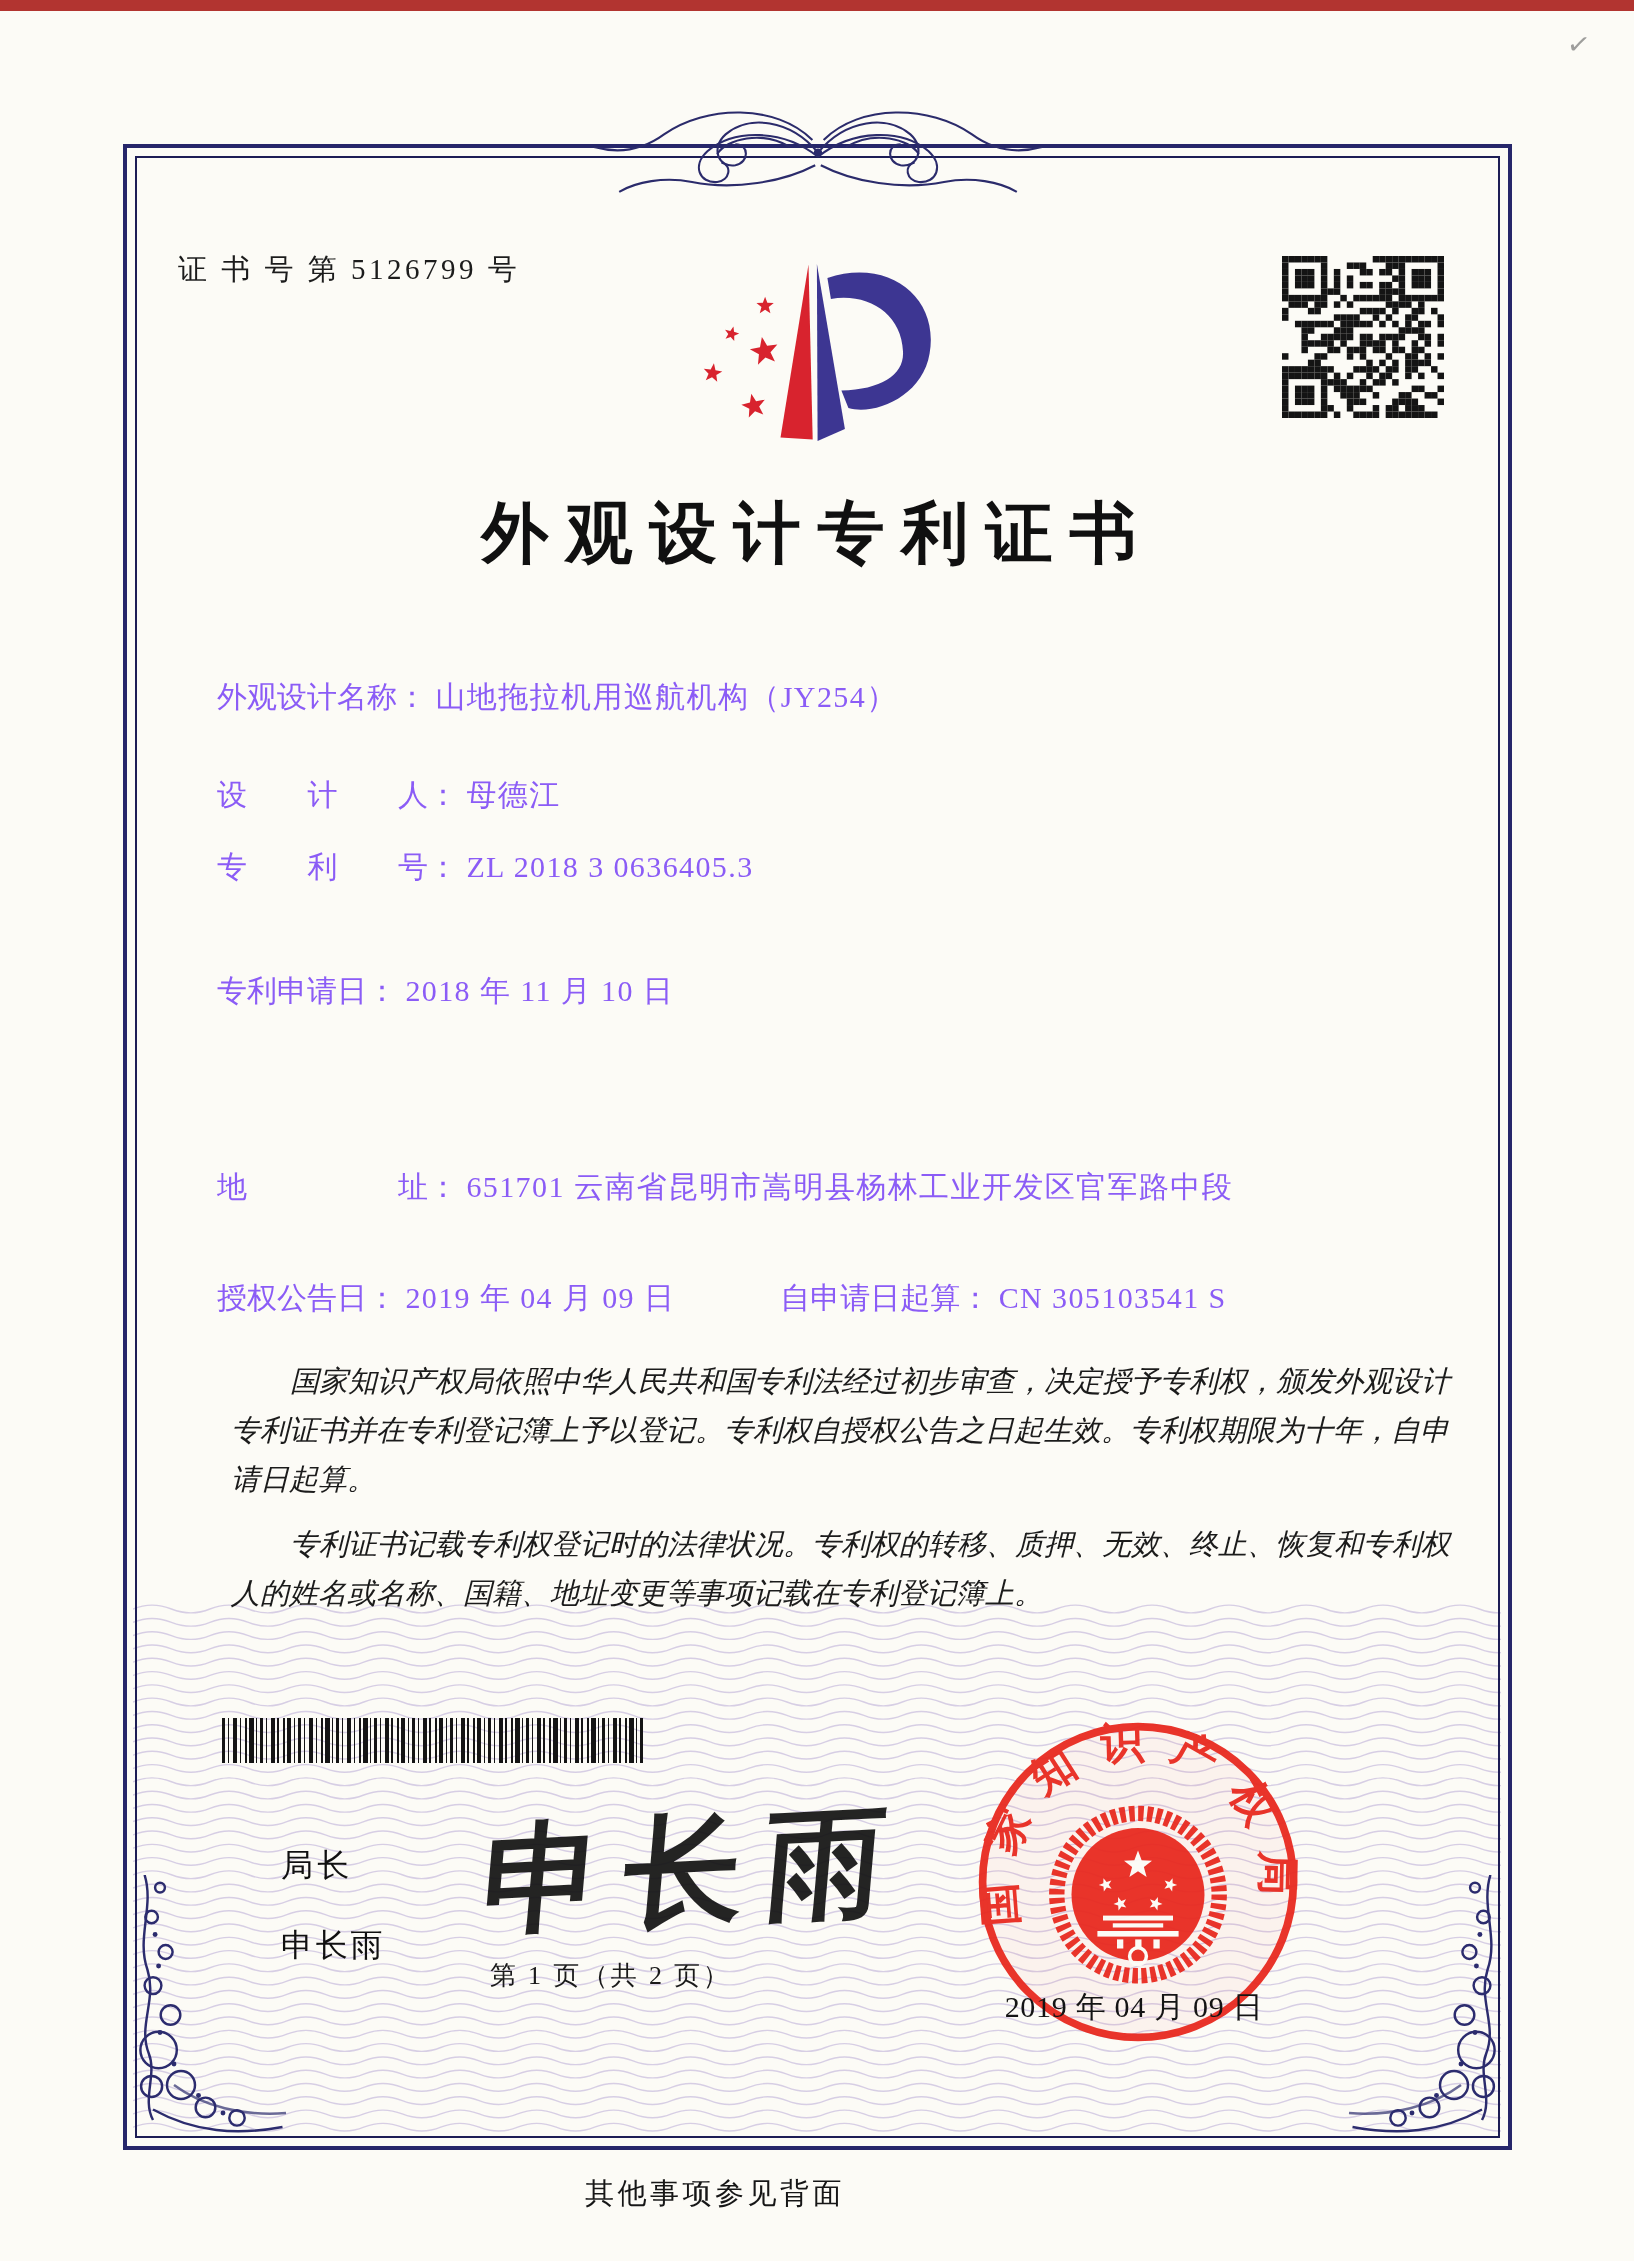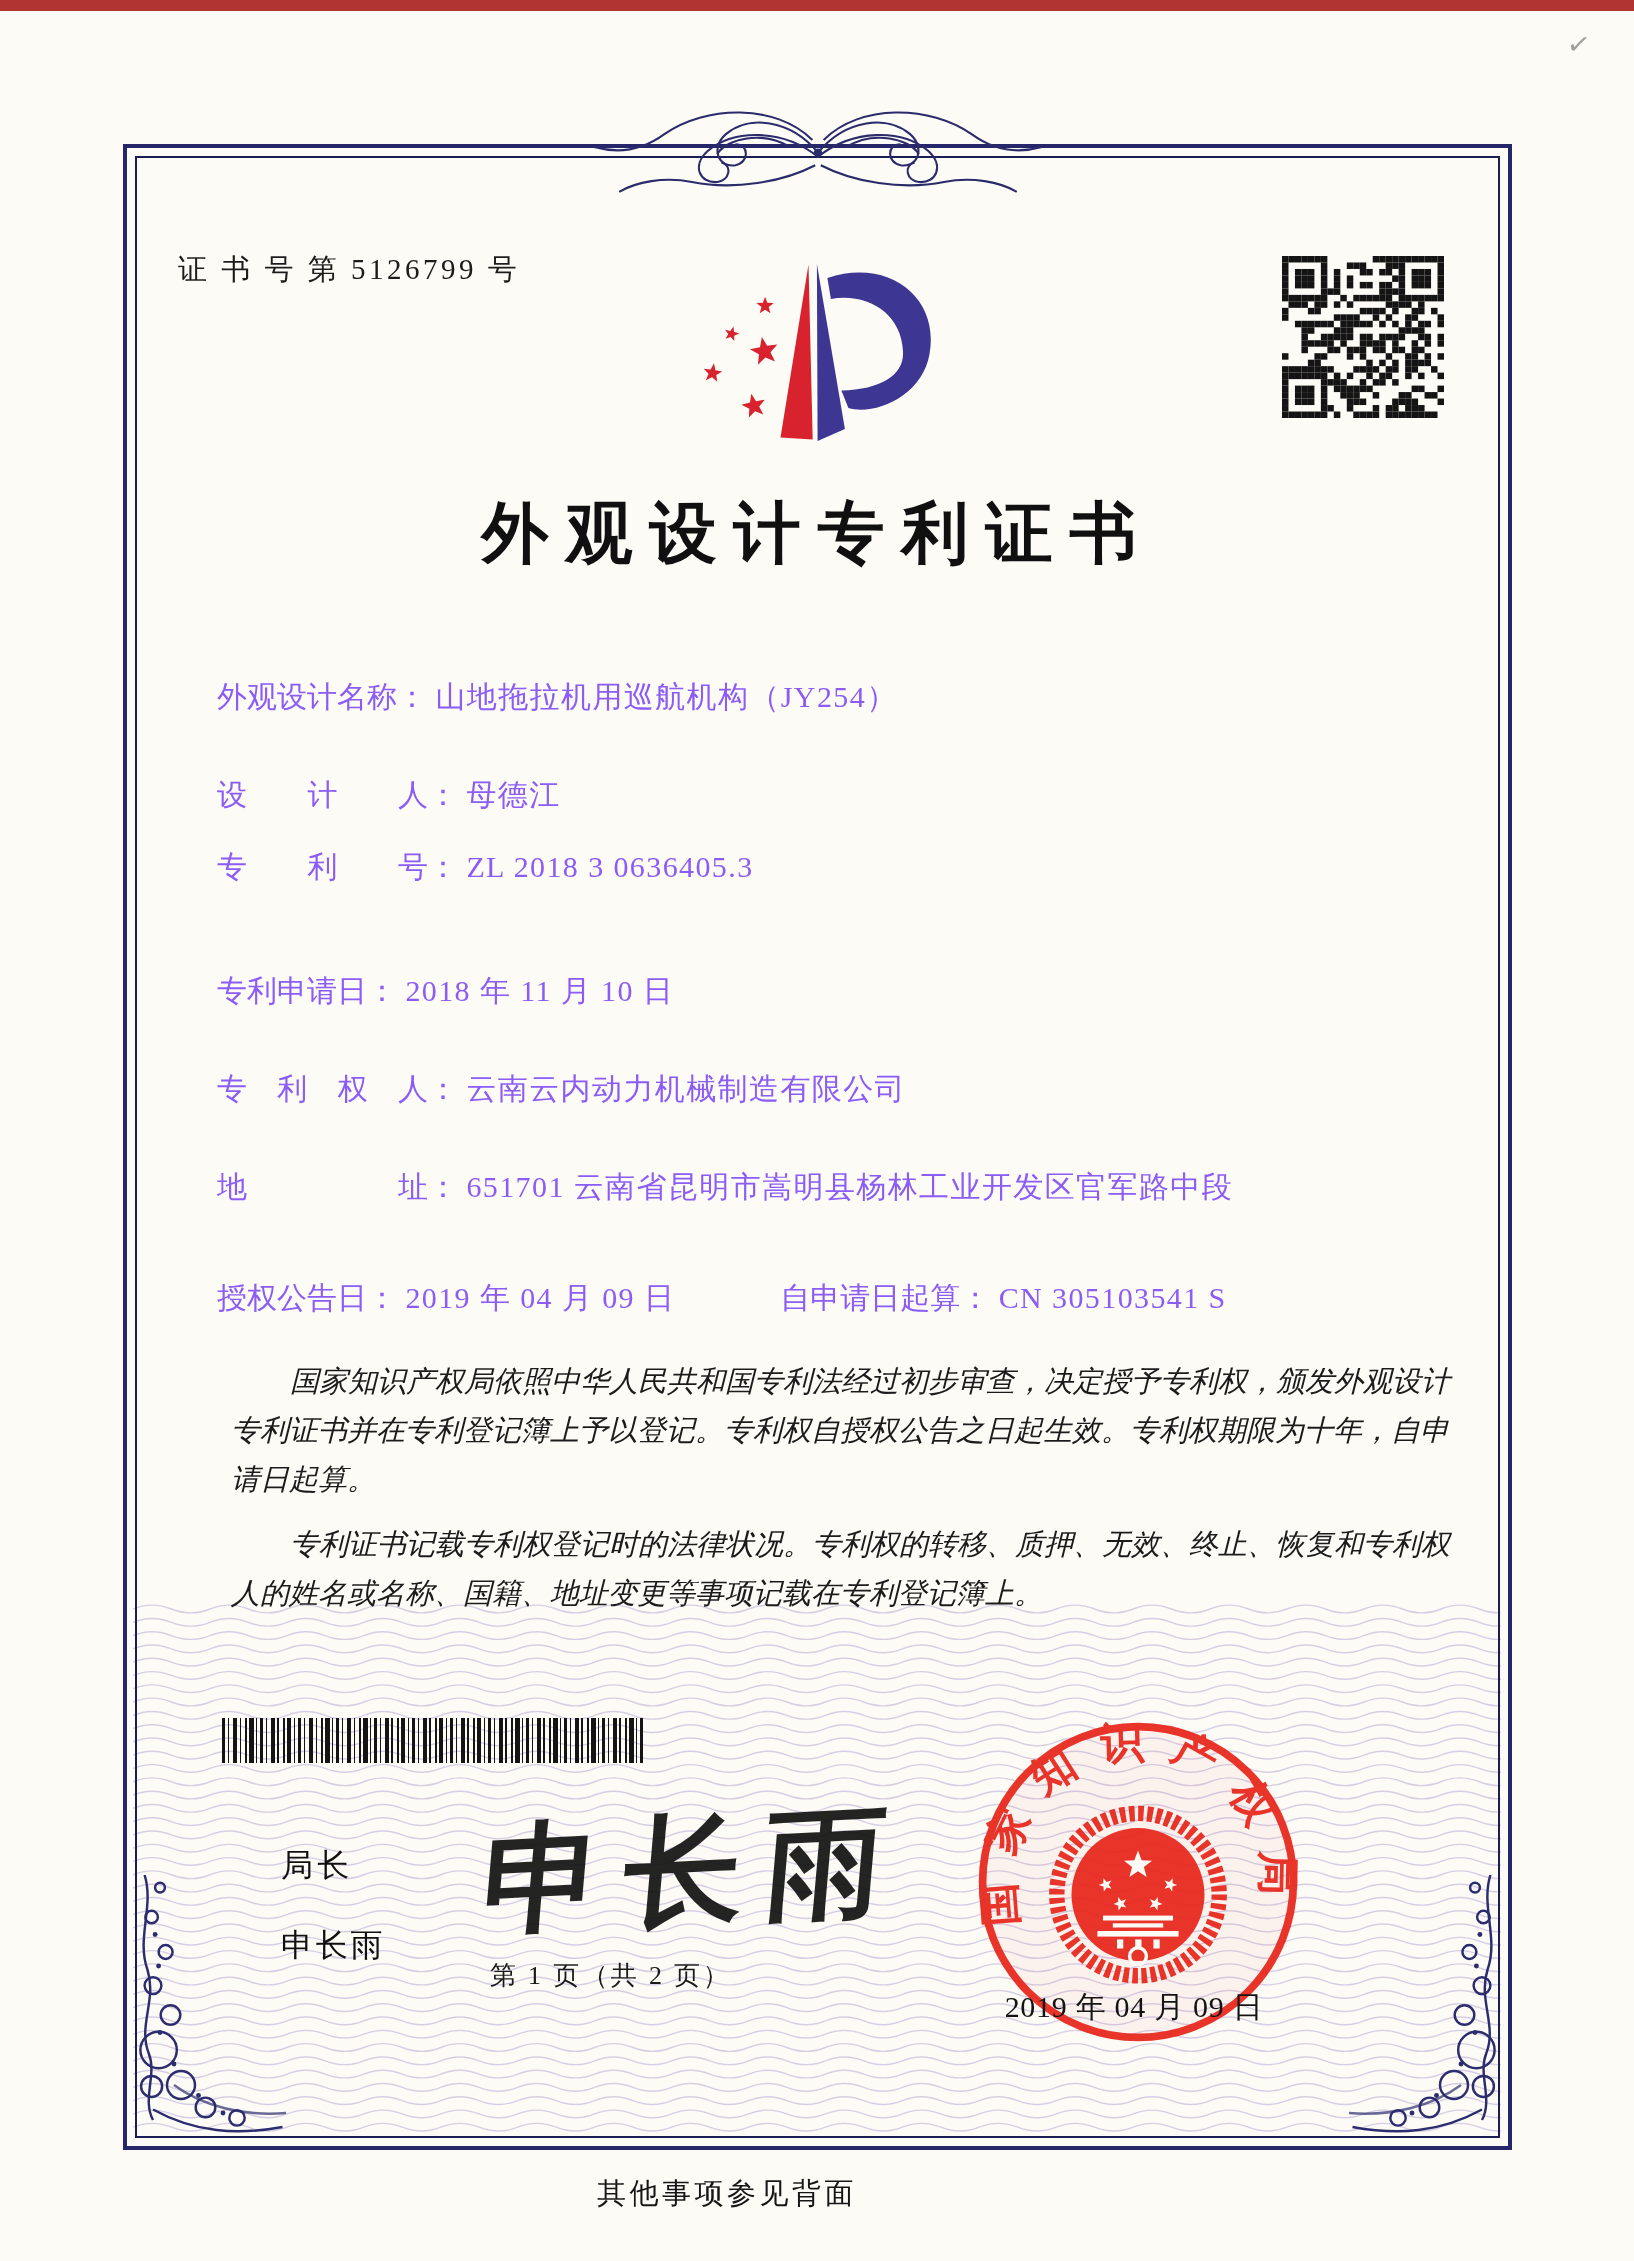--- a/index.html
+++ b/index.html
@@ -51,21 +51,21 @@
   .signature{position:absolute;left:483px;top:1791px;font-size:120px;font-weight:700;color:#121212;
              letter-spacing:21px;transform:rotate(-3deg) skewX(-8deg);opacity:.92;z-index:2;
              font-family:"DejaVu Serif", serif;}
 
   .seal-svg{position:absolute;left:970px;top:1714px;width:336px;height:336px;z-index:3;opacity:.94;}
   .seal-date{position:absolute;left:966px;top:1987px;width:336px;text-align:center;
              font-size:30px;color:#141414;letter-spacing:0.7px;z-index:4;}
 
   .page-no{position:absolute;left:490px;top:1958px;width:490px;text-align:left;
            font-size:26px;color:#1a1a1a;letter-spacing:2.8px;z-index:2;}
-  .back-note{position:absolute;left:482px;top:2174px;width:490px;text-align:center;
+  .back-note{position:absolute;left:470px;top:2174px;width:490px;text-align:center;
              font-size:29px;color:#161616;letter-spacing:3.5px;z-index:2;}
 </style>
 </head>
 <body>
 
 <div class="page">
 
   <div class="top-strip"></div>
   <div class="check-mark">✓</div>
 
@@ -523,23 +523,20 @@
   </div>
   <div class="frow spread" style="top:775px">
     <span class="flabel">设计人</span><span class="fcolon">：</span><span class="fvalue">母德江</span>
   </div>
   <div class="frow spread" style="top:847px">
     <span class="flabel">专利号</span><span class="fcolon">：</span><span class="fvalue">ZL 2018 3 0636405.3</span>
   </div>
   <div class="frow" style="top:971px">
     <span class="flabel">专利申请日</span><span class="fcolon">：</span><span class="fvalue">2018 年 11 月 10 日</span>
   </div>
-  <div class="frow spread" style="top:1069px">
-    <span class="flabel">专利权人</span><span class="fcolon">：</span><span class="fvalue">云南云内动力机械制造有限公司</span>
-  </div>
   <div class="frow spread" style="top:1167px">
     <span class="flabel">地址</span><span class="fcolon">：</span><span class="fvalue">651701 云南省昆明市嵩明县杨林工业开发区官军路中段</span>
   </div>
   <div class="frow grant-row" style="top:1265px">
     <span>
       <span class="flabel">授权公告日</span><span class="fcolon">：</span><span class="fvalue">2019 年 04 月 09 日</span>
     </span>
     <span>
       <span class="flabel">自申请日起算</span><span class="fcolon">：</span><span class="fvalue">CN 305103541 S</span>
     </span>

